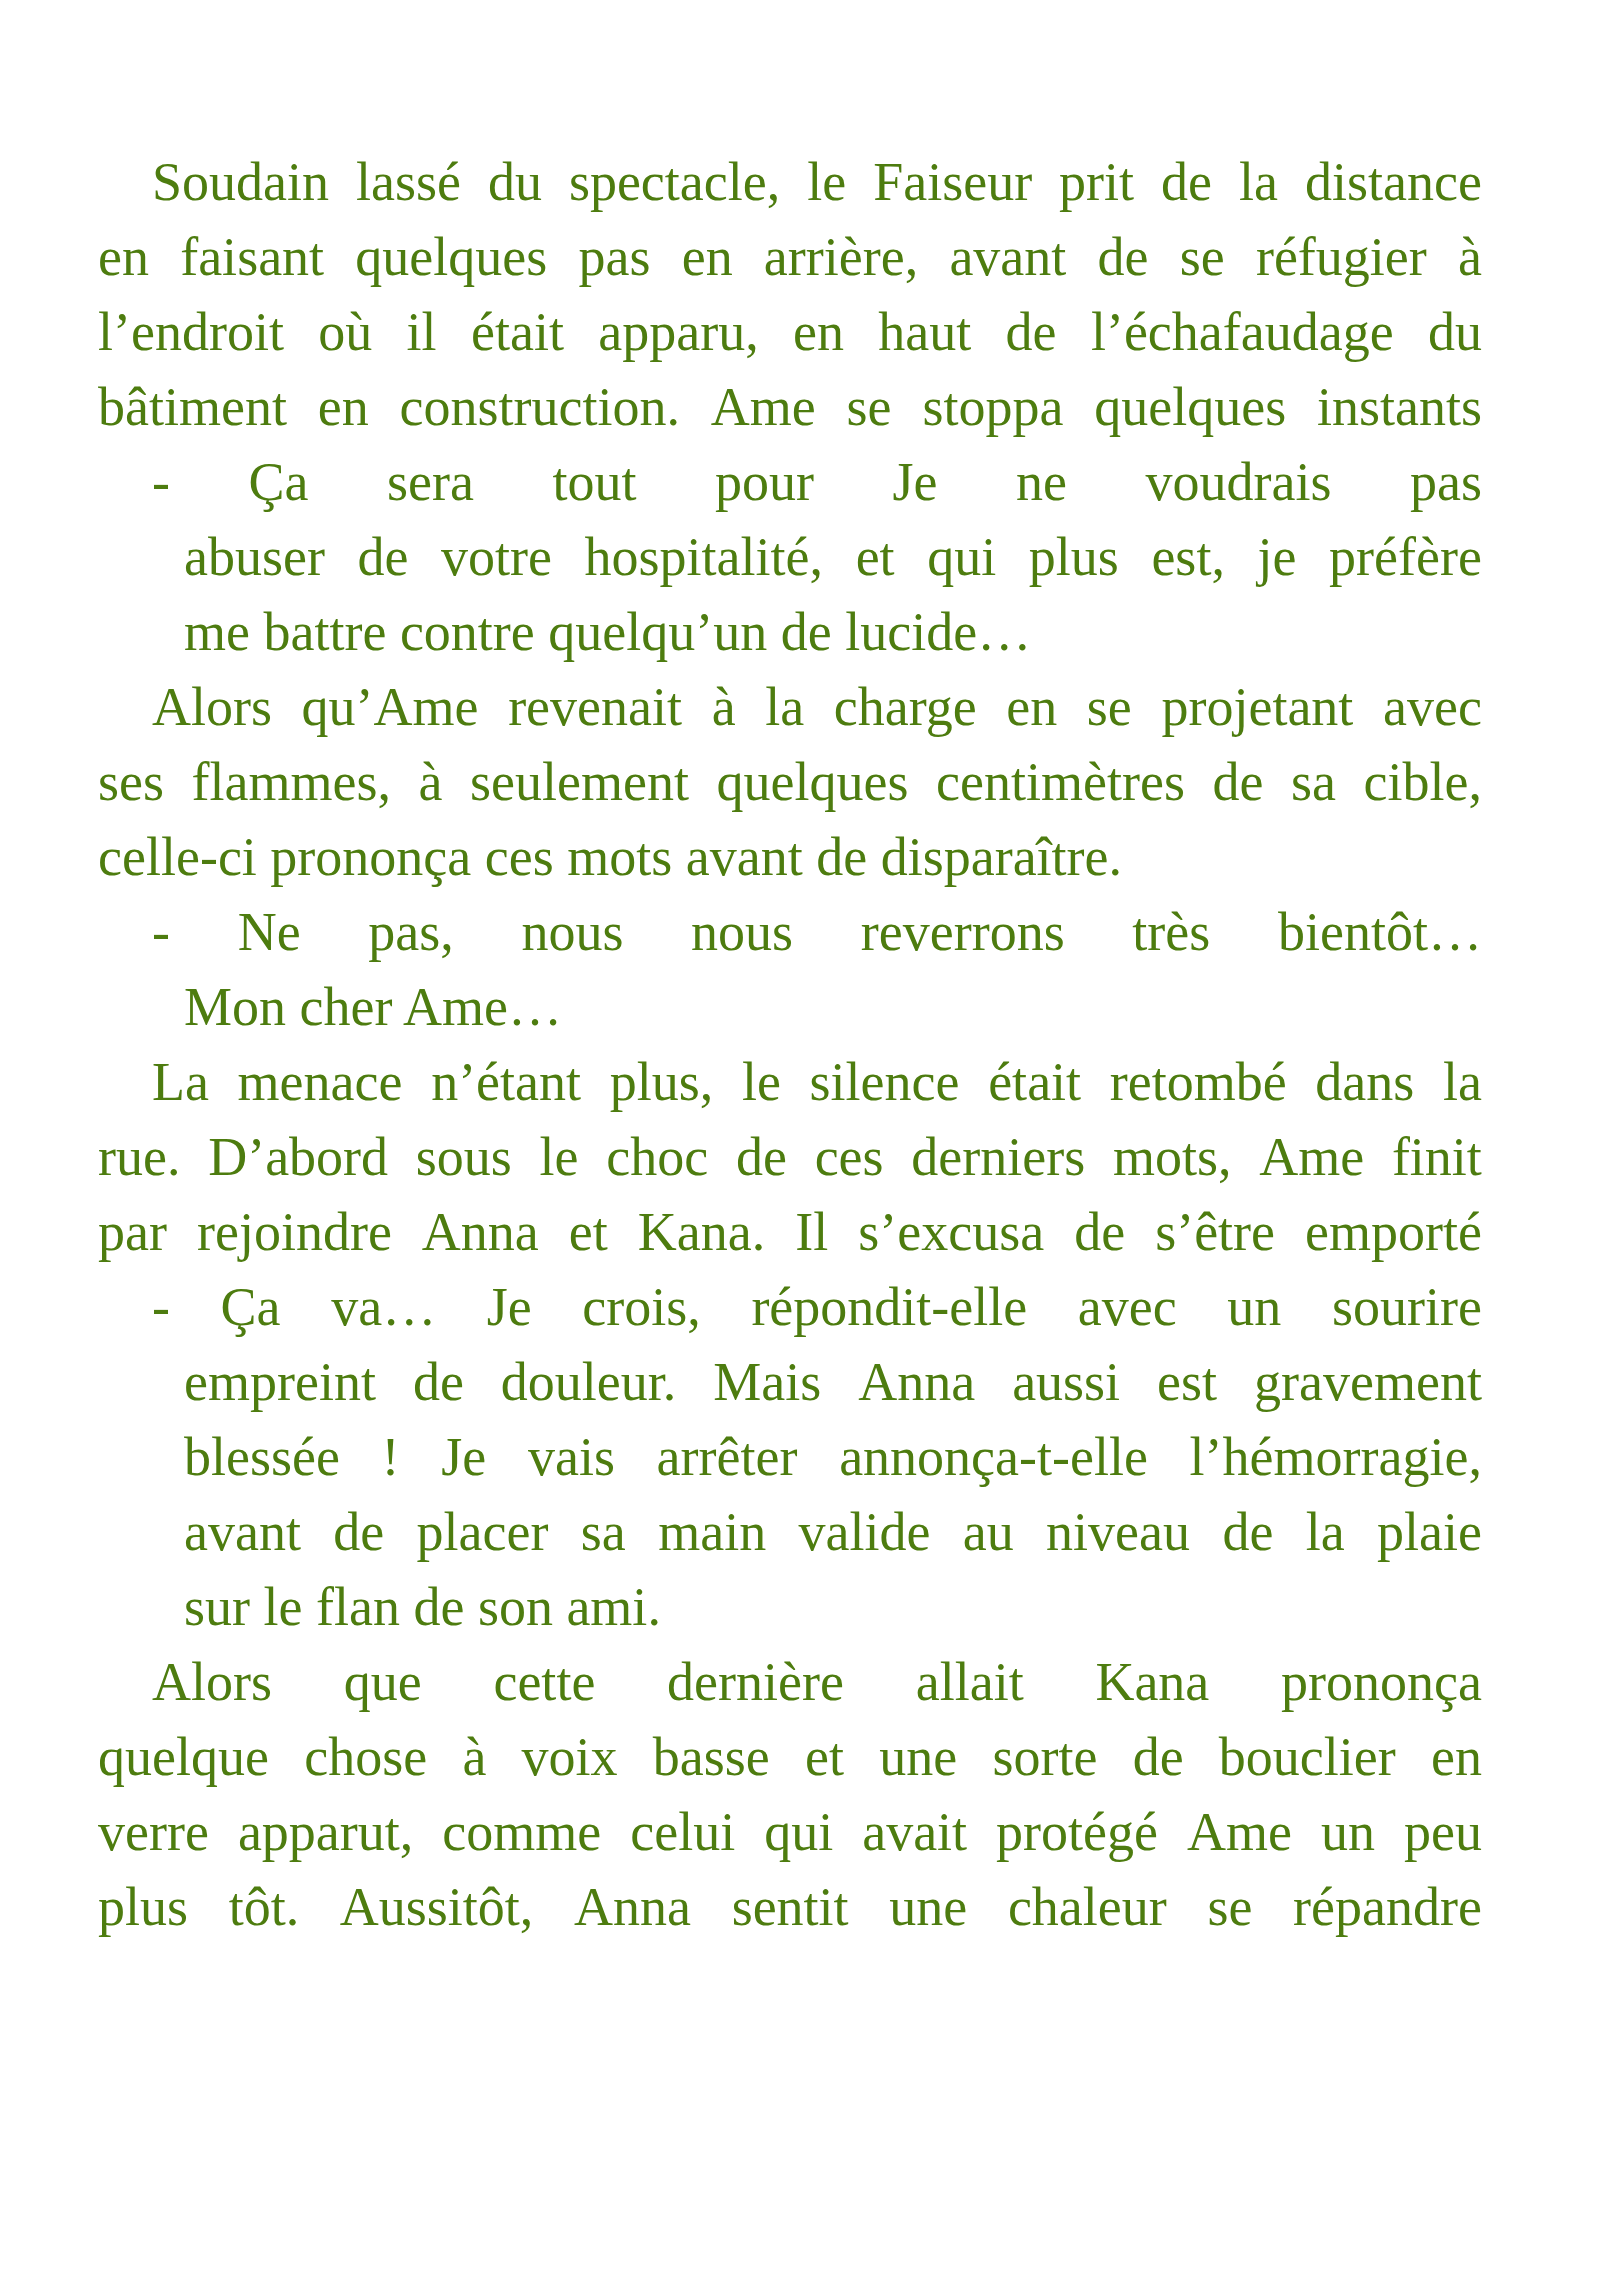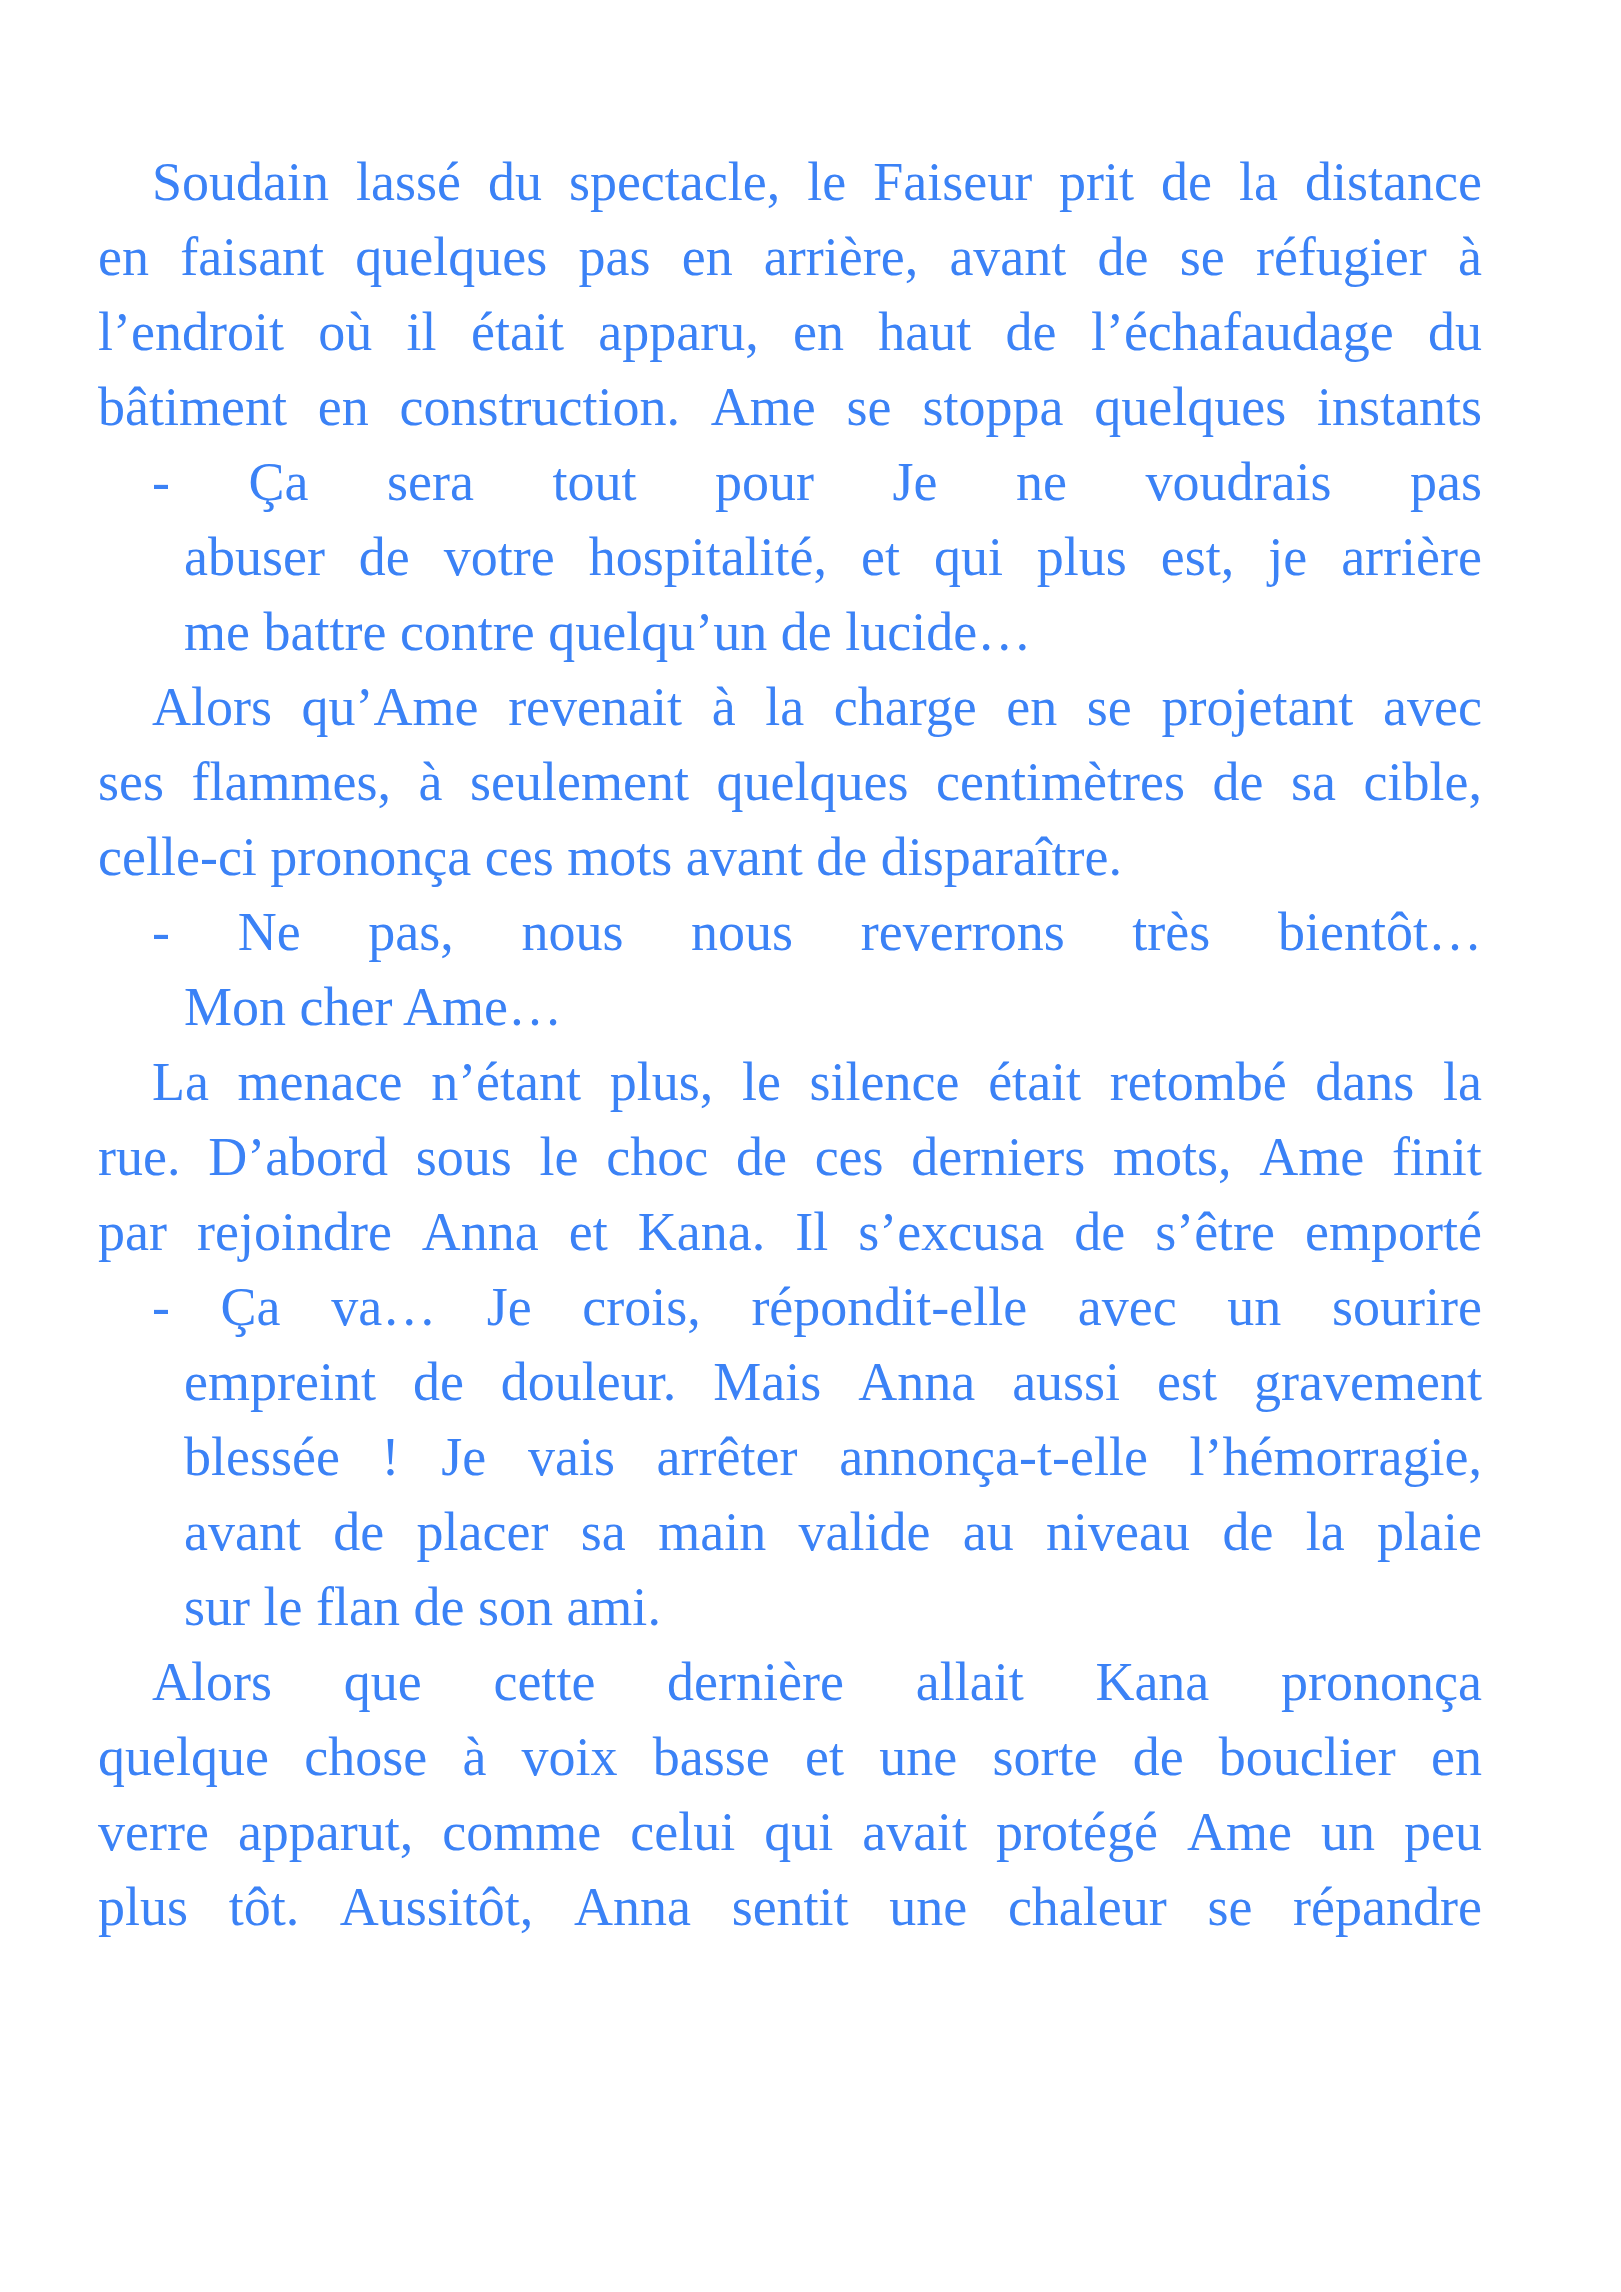--- a/index.html
+++ b/index.html
@@ -5,21 +5,21 @@
   html, body {
     margin: 0;
     padding: 0;
     background: #ffffff;
   }
   .page {
     position: relative;
     width: 1621px;
     height: 2293px;
     background: #ffffff;
-    color: #3b82f6;
+    color: #4d7c0f;
     font-family: "Liberation Serif", "DejaVu Serif", serif;
     font-size: 54px;
     overflow: hidden;
   }
   .text-block {
     position: absolute;
     left: 98px;
     top: 145px;
     width: 1384px;
   }
@@ -103,21 +103,21 @@
       <div class="line dialog-body j">
         <span>abuser</span>
         <span>de</span>
         <span>votre</span>
         <span>hospitalité,</span>
         <span>et</span>
         <span>qui</span>
         <span>plus</span>
         <span>est,</span>
         <span>je</span>
-        <span>arrière</span>
+        <span>préfère</span>
       </div>
       <div class="line dialog-body">me battre contre quelqu’un de lucide…</div>
       <div class="line first j">
         <span>Alors</span>
         <span>qu’Ame</span>
         <span>revenait</span>
         <span>à</span>
         <span>la</span>
         <span>charge</span>
         <span>en</span>

